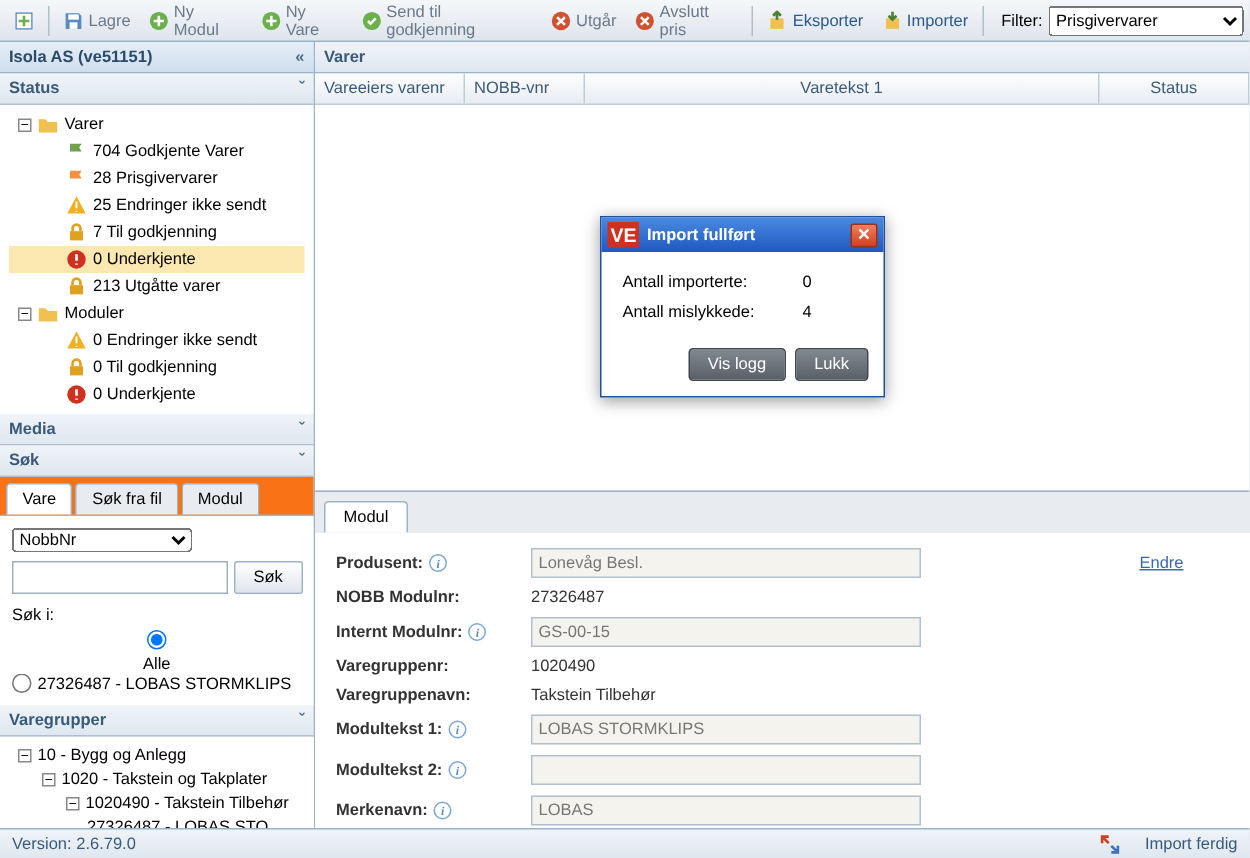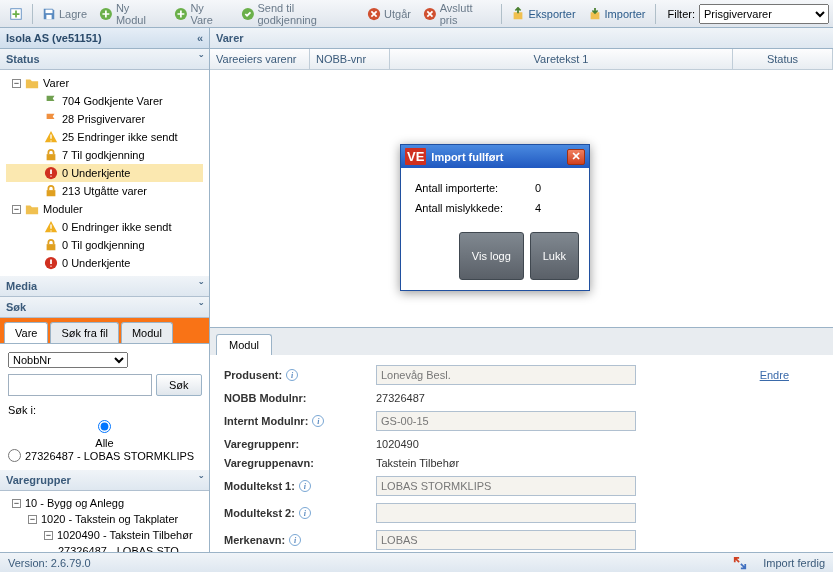--- a/index.html
+++ b/index.html
@@ -44,35 +44,35 @@
 .grid-cols { display: flex; background: linear-gradient(#fdfdfe,#e8edf2); border-bottom: 1px solid #c0cdd8; }
 .grid-col { padding: 4px 6px; border-right: 1px solid #c0cdd8; color: #3a5a7a; }
 .grid-body { flex: 1; background: #fff; }
 
 
 .detail { height: 225px; border-top: 1px solid #9bb3c7; background: #e8ecf0; display: flex; flex-direction: column; }
 .detail-tabs { display: flex; background: #e8ecf0; padding: 6px 6px 0 6px; }
 .detail-tab { padding: 4px 12px; background: #fff; border: 1px solid #9bb3c7; border-bottom: none; border-radius: 3px 3px 0 0; }
 .form { background: #fff; flex: 1; padding: 10px 14px; overflow: auto; }
 .form-row { display: flex; align-items: center; margin-bottom: 7px; }
-.form-label { width: 152px; font-weight: bold; color: #333; display: flex; align-items: center; gap: 4px; }
+.form-label { width: 130px; font-weight: bold; color: #333; display: flex; align-items: center; gap: 4px; }
 .info-ico { width: 12px; height: 12px; border-radius: 50%; border: 1px solid #7aa7d4; color: #5a8ac0; font-size: 8px; display: flex; align-items: center; justify-content: center; font-style: italic; font-family: Georgia; }
 .form-val { color: #333; }
 .form-input { width: 260px; height: 20px; border: 1px solid #b0c0d0; background: #f5f3ee; padding: 0 4px; color: #777; }
 .endre { color: #3a6aaa; text-decoration: underline; cursor: pointer; margin-left: auto; margin-right: 30px; }
 
 
 .dialog { position: absolute; top: 144px; left: 400px; width: 190px; background: #fff; border: 1px solid #2050a0; box-shadow: 0 2px 10px rgba(0,0,0,0.4); }
 .dlg-title { background: linear-gradient(#4a8ae0,#2058c0); color: #fff; padding: 3px 4px; display: flex; align-items: center; gap: 5px; font-weight: bold; }
 .dlg-close { margin-left: auto; width: 18px; height: 16px; background: linear-gradient(#f08060,#d04020); border: 1px solid #a03010; border-radius: 2px; color: #fff; display: flex; align-items: center; justify-content: center; cursor: pointer; font-size: 11px; font-weight: bold; }
 .dlg-body { padding: 14px 14px 10px 14px; }
 .dlg-row { display: flex; margin-bottom: 8px; }
 .dlg-row span:first-child { width: 120px; }
 .dlg-btns { display: flex; justify-content: flex-end; gap: 6px; padding: 0 10px 10px 10px; }
-.dlg-btn { padding: 17px 12px; background: linear-gradient(#808890,#5a6068); color: #fff; border: 1px solid #404850; border-radius: 3px; cursor: pointer; }
+.dlg-btn { padding: 4px 12px; background: linear-gradient(#808890,#5a6068); color: #fff; border: 1px solid #404850; border-radius: 3px; cursor: pointer; }
 
 
 .status { position: absolute; bottom: 0; left: 0; right: 0; height: 20px; background: linear-gradient(#f0f4f8,#dee7f0); border-top: 1px solid #9bb3c7; display: flex; align-items: center; padding: 0 8px; font-size: 11px; color: #3a5a7a; }
 .status-right { margin-left: auto; display: flex; align-items: center; gap: 16px; }
 
 
 .i-save { fill: #5a8ac0; }
 .i-plus { fill: #6bb04a; }
 .i-send { fill: #6bb04a; }
 .i-cancel { fill: #d05030; }

